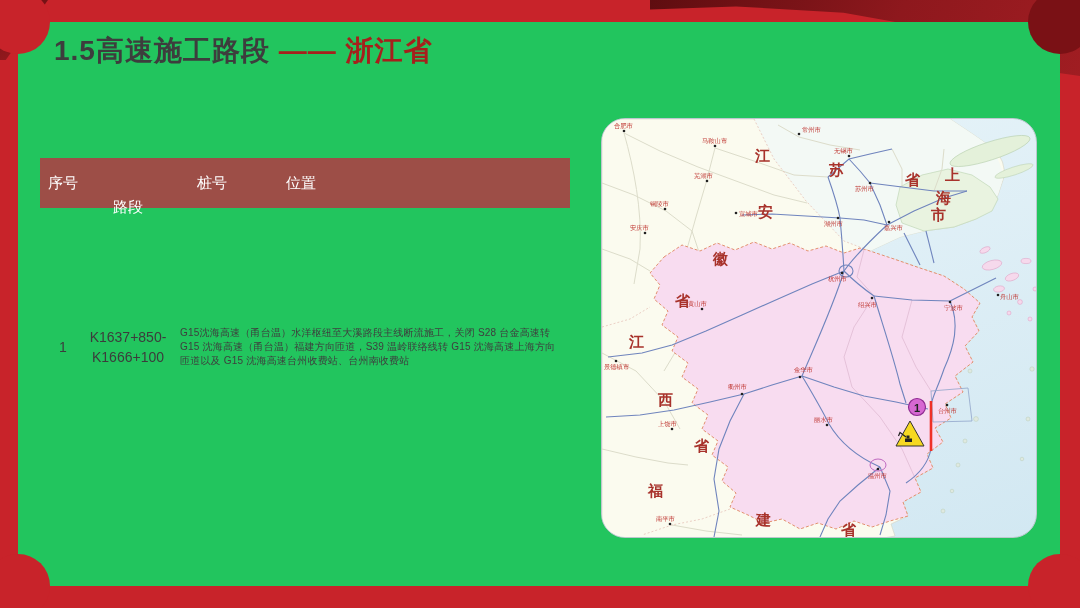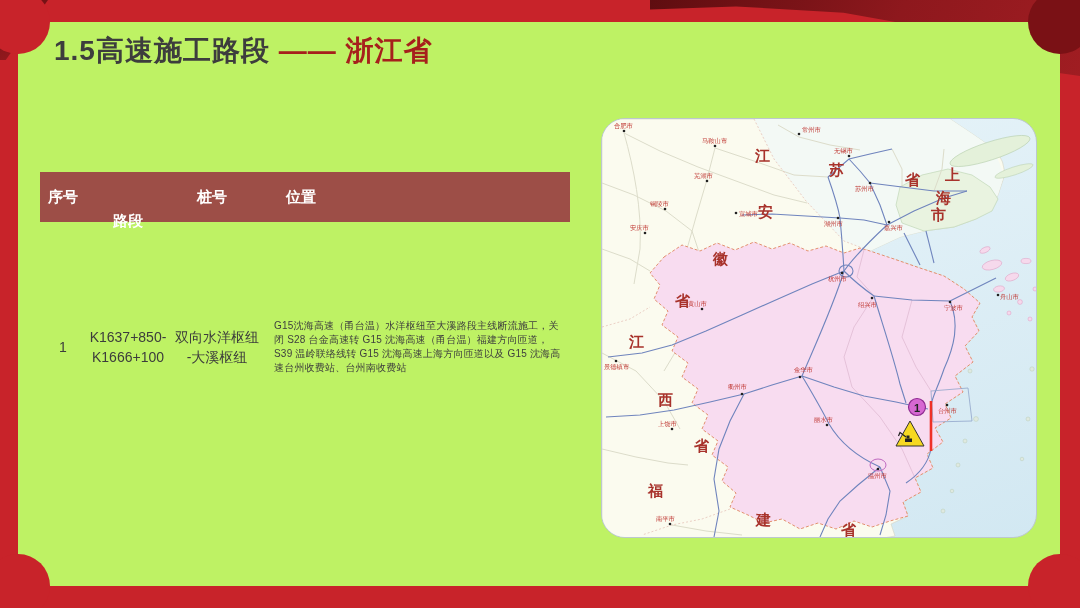--- a/index.html
+++ b/index.html
@@ -7,34 +7,34 @@
   .slide { position:relative; width:1080px; height:608px; background:#c8232a; overflow:hidden; }
 
   .frame-dark-tr { position:absolute; left:650px; top:0; width:430px; height:80px;
     background:linear-gradient(115deg,#5f0d10 0%,#8e181d 55%,#a01d22 100%);
     clip-path:polygon(0 0,100% 0,100% 95%,91% 88%,72% 42%,45% 16%,20% 8%,0 12%); }
   .frame-dark-tl { position:absolute; left:0; top:0; width:48px; height:60px;
     background:linear-gradient(160deg,#6b0f12,#9c1b20);
     clip-path:polygon(0 0,100% 0,12% 100%,0 100%); }
 
   .content { position:absolute; left:18px; top:22px; width:1042px; height:564px;
-    background:#bef264; border-radius:10px; }
+    background:#22c55e; border-radius:10px; }
   .bump { position:absolute; width:64px; height:64px; border-radius:50%; background:#c8232a; }
   .bump.tl { left:-32px; top:-32px; }
   .bump.tr { right:-32px; top:-32px; background:#7a1115; }
   .bump.bl { left:-32px; bottom:-32px; }
   .bump.br { right:-32px; bottom:-32px; }
 
   .title { position:absolute; left:36px; top:10px; font-size:28px; letter-spacing:1px; white-space:nowrap; }
   .title .prefix { color:#3d3d3d; font-weight:600; }
   .title .dash, .title .province { color:#a6201c; font-weight:700; }
 
-  .tbl-head { position:absolute; left:22px; top:150px; width:530px; height:50px;
+  .tbl-head { position:absolute; left:22px; top:136px; width:530px; height:50px;
     background:#9d4e47; color:#fff; display:flex; align-items:center;
-    font-size:15px; font-weight:700; }
+    font-size:15px; font-weight:400; }
   .tbl-row { position:absolute; left:22px; top:210px; width:530px; height:230px;
     display:flex; align-items:center; color:#3c3c3c; font-size:14px; }
   .c0{width:46px;text-align:center;} .c1{width:84px;text-align:center;margin-top:48px;}
   .c2{width:84px;text-align:center;} .c3{width:94px;text-align:center;}
   .c4{flex:1;text-align:center;}
   .tbl-row .c1,.tbl-row .c2,.tbl-row .c3 { line-height:1.45; }
   .tbl-row .c4 { text-align:left; padding:0 6px 0 10px; font-size:10px; line-height:1.42; letter-spacing:.2px; color:#3e3e3e; }
 
   .map-wrap { position:absolute; left:583px; top:96px; width:436px; height:420px;
     border-radius:24px; overflow:hidden; border:1px solid #bcc8ce;
@@ -67,24 +67,20 @@
       <div class="c1">路段</div>
       <div class="c2">桩号</div>
       <div class="c3">位置</div>
     </div>
 
     <div class="tbl-row">
       <div class="c0">1</div>
       <div class="c2">
         <div>K1637+850-</div>
         <div>K1666+100</div>
-      </div>
-      <div class="c3">
-        <div>双向水洋枢纽</div>
-        <div>-大溪枢纽</div>
       </div>
       <div class="c4">G15沈海高速（甬台温）水洋枢纽至大溪路段主线断流施工，关闭 S28 台金高速转 G15 沈海高速（甬台温）福建方向匝道，S39 温岭联络线转 G15 沈海高速上海方向匝道以及 G15 沈海高速台州收费站、台州南收费站</div>
     </div>
 
     <div class="map-wrap">
       <svg width="436" height="420" viewBox="0 0 436 420">
 
         <path d="M0,0 L348,0 L372,16 L392,30 Q404,42 402,58 L396,76 Q390,90 374,100 L352,108 L322,112 L298,118 L268,132 Q277,141 292,140 L315,148 L342,157 L362,170 L378,184 L370,198 L377,212 L363,227 L371,243 L353,257 L361,273 L343,285 L349,299 L333,309 L341,323 L325,335 L331,349 L313,359 L319,373 L301,383 L306,397 L289,405 L293,417 L276,420 L0,420 Z" fill="#fbfbef" stroke="#d4d4c2" stroke-width="0.6"></path>
 
         <path d="M152,0 L348,0 L372,16 L392,30 L402,56 L396,76 L374,100 L352,108 L322,112 L298,118 L268,132 L242,122 L204,82 L172,40 Z" fill="#f3f9f5"></path>

